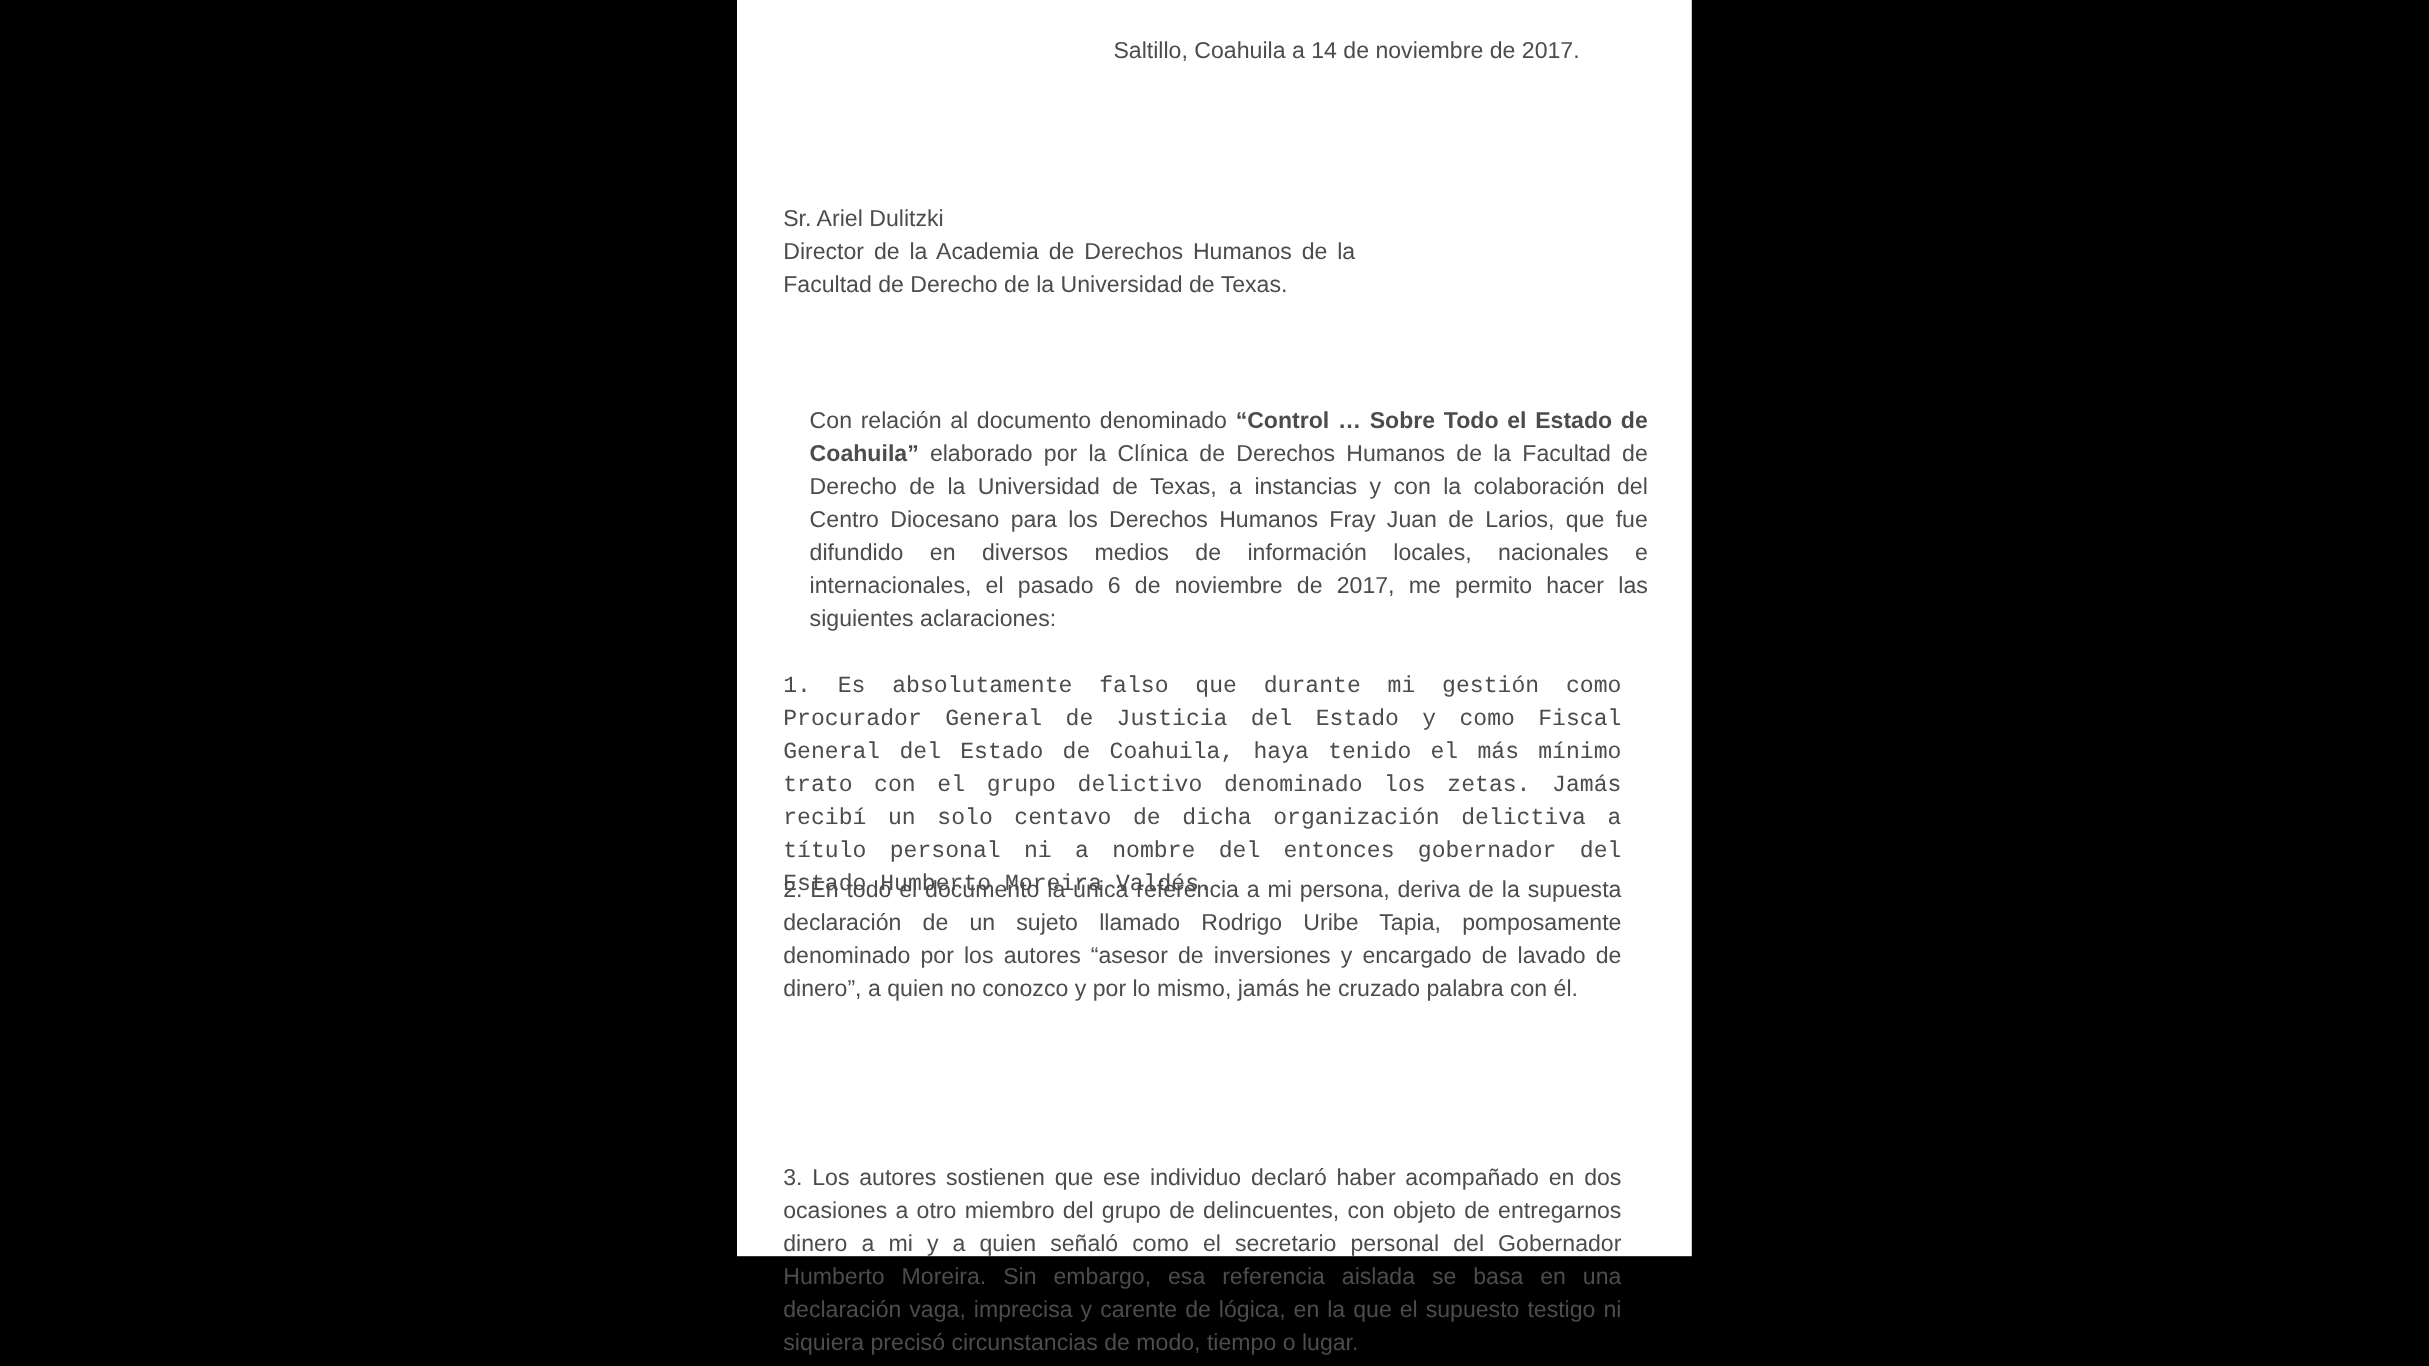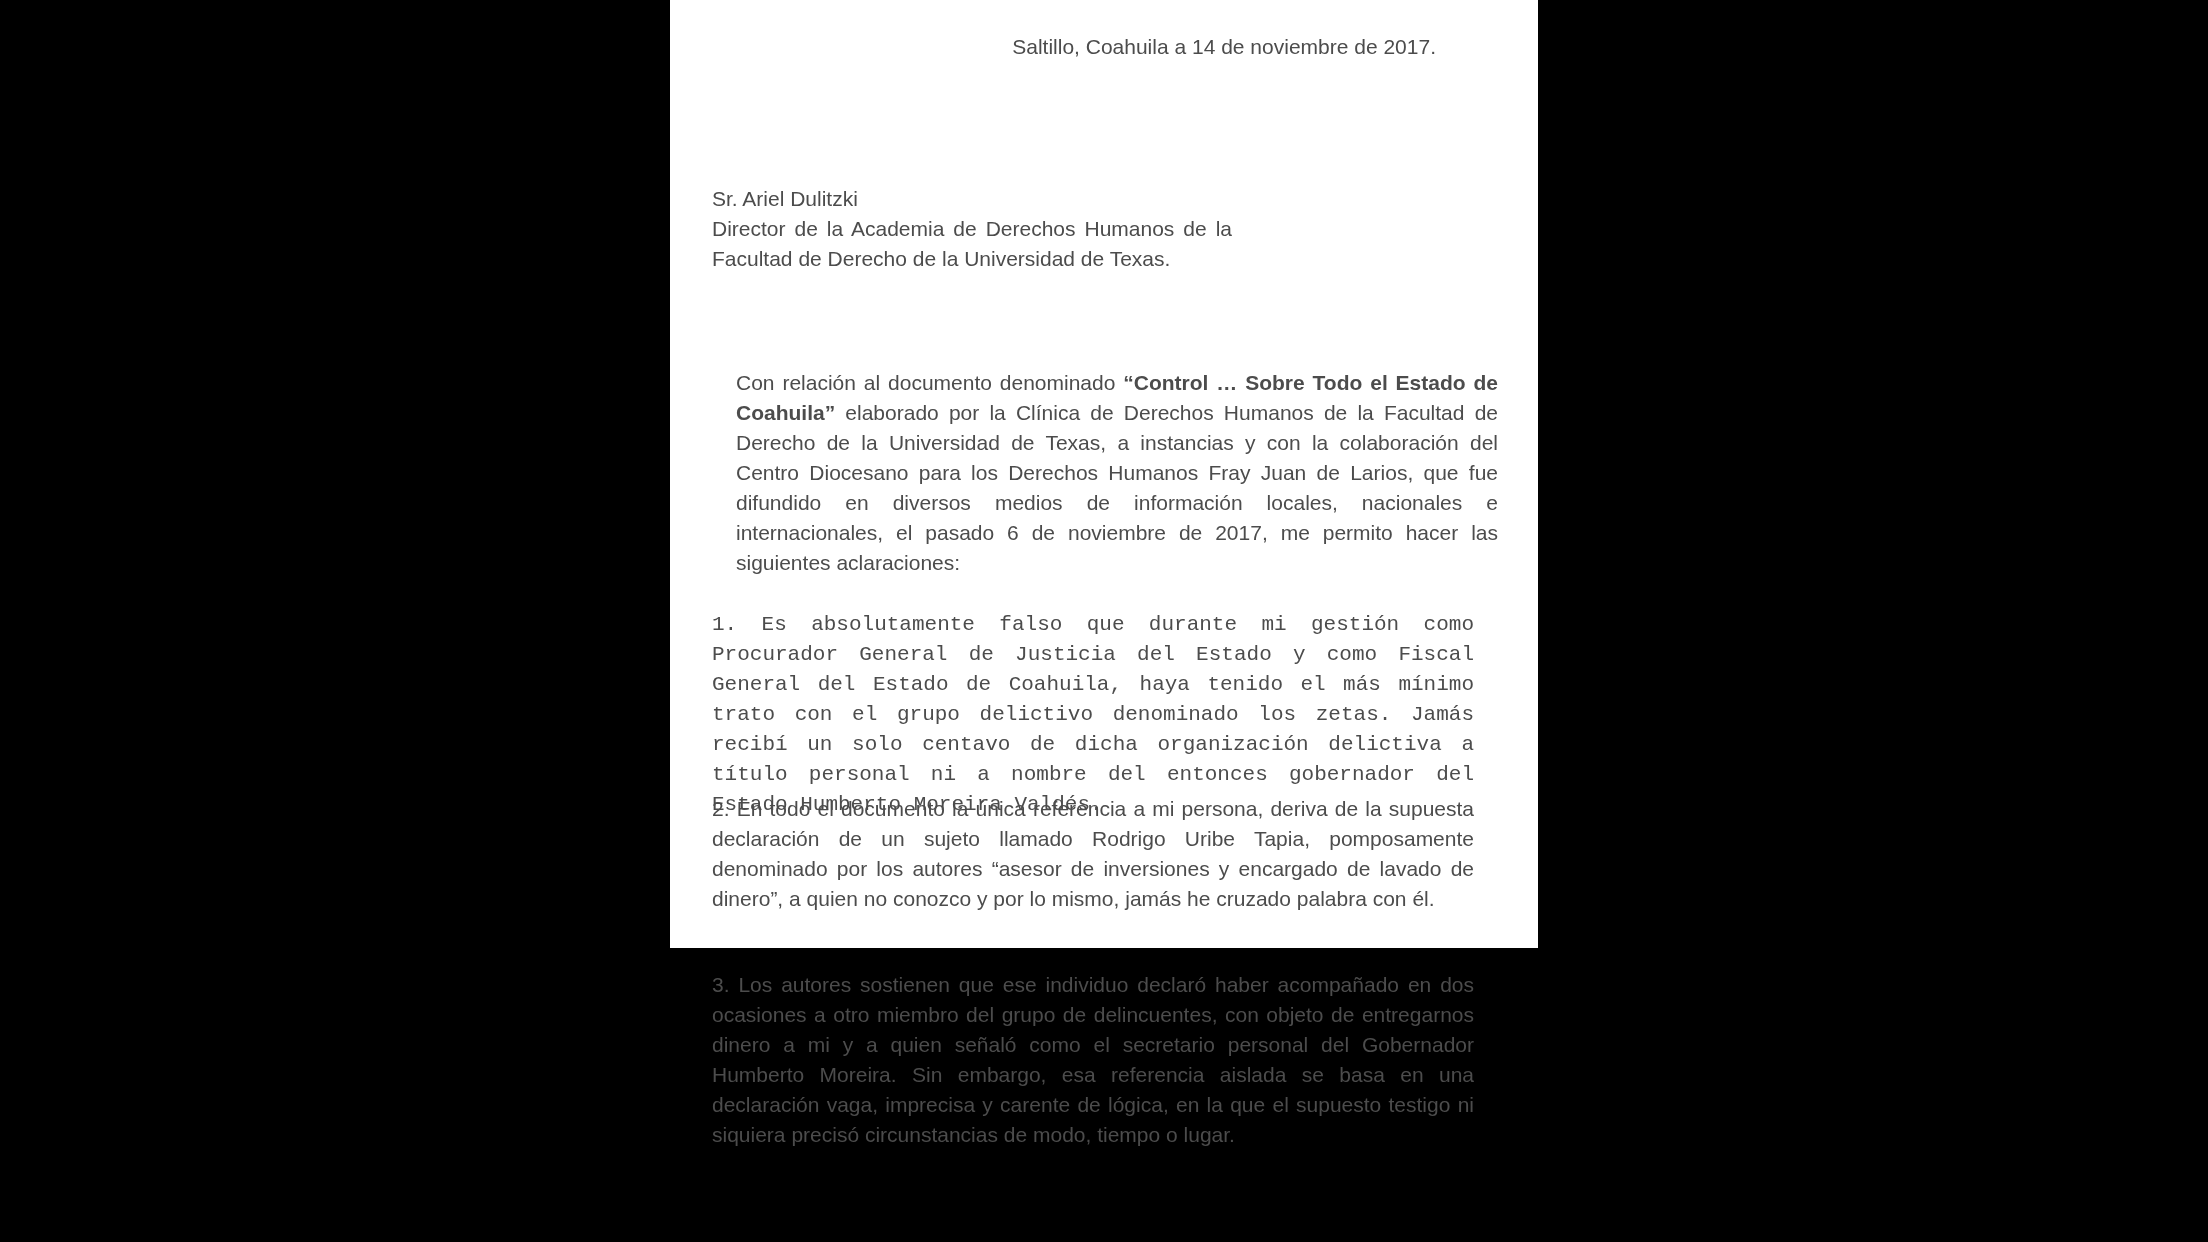--- a/index.html
+++ b/index.html
@@ -17,21 +17,21 @@
   .viewer-bg {
     position: absolute;
     inset: 0;
     background: #000000;
   }
   .paper {
     position: absolute;
     left: 670px;
     top: 0;
     width: 868px;
-    height: 948px;
+    height: 1142px;
     background: #ffffff;
   }
   .block {
     position: absolute;
     left: 42px;
     width: 762px;
     color: #4c4c4c;
     font-size: 21px;
     line-height: 30px;
     text-align: justify;
@@ -52,21 +52,21 @@
   }
   .recipient .name {
     display: block;
   }
   .recipient .title {
     display: inline;
   }
   .intro   { top: 368px; margin-left: 24px; }
   .point-1 { top: 610px; font-family: Liberation Mono, monospace; }
   .point-2 { top: 794px; }
-  .point-3 { top: 970px; }
+  .point-3 { top: 1056px; }
   .bold-run { font-weight: 700; }
 </style>
 </head>
 <body>
 
 <div class="viewer-bg"></div>
 
 <div class="paper">
 
   <div class="block date-line">Saltillo, Coahuila a 14 de noviembre de 2017.</div>

